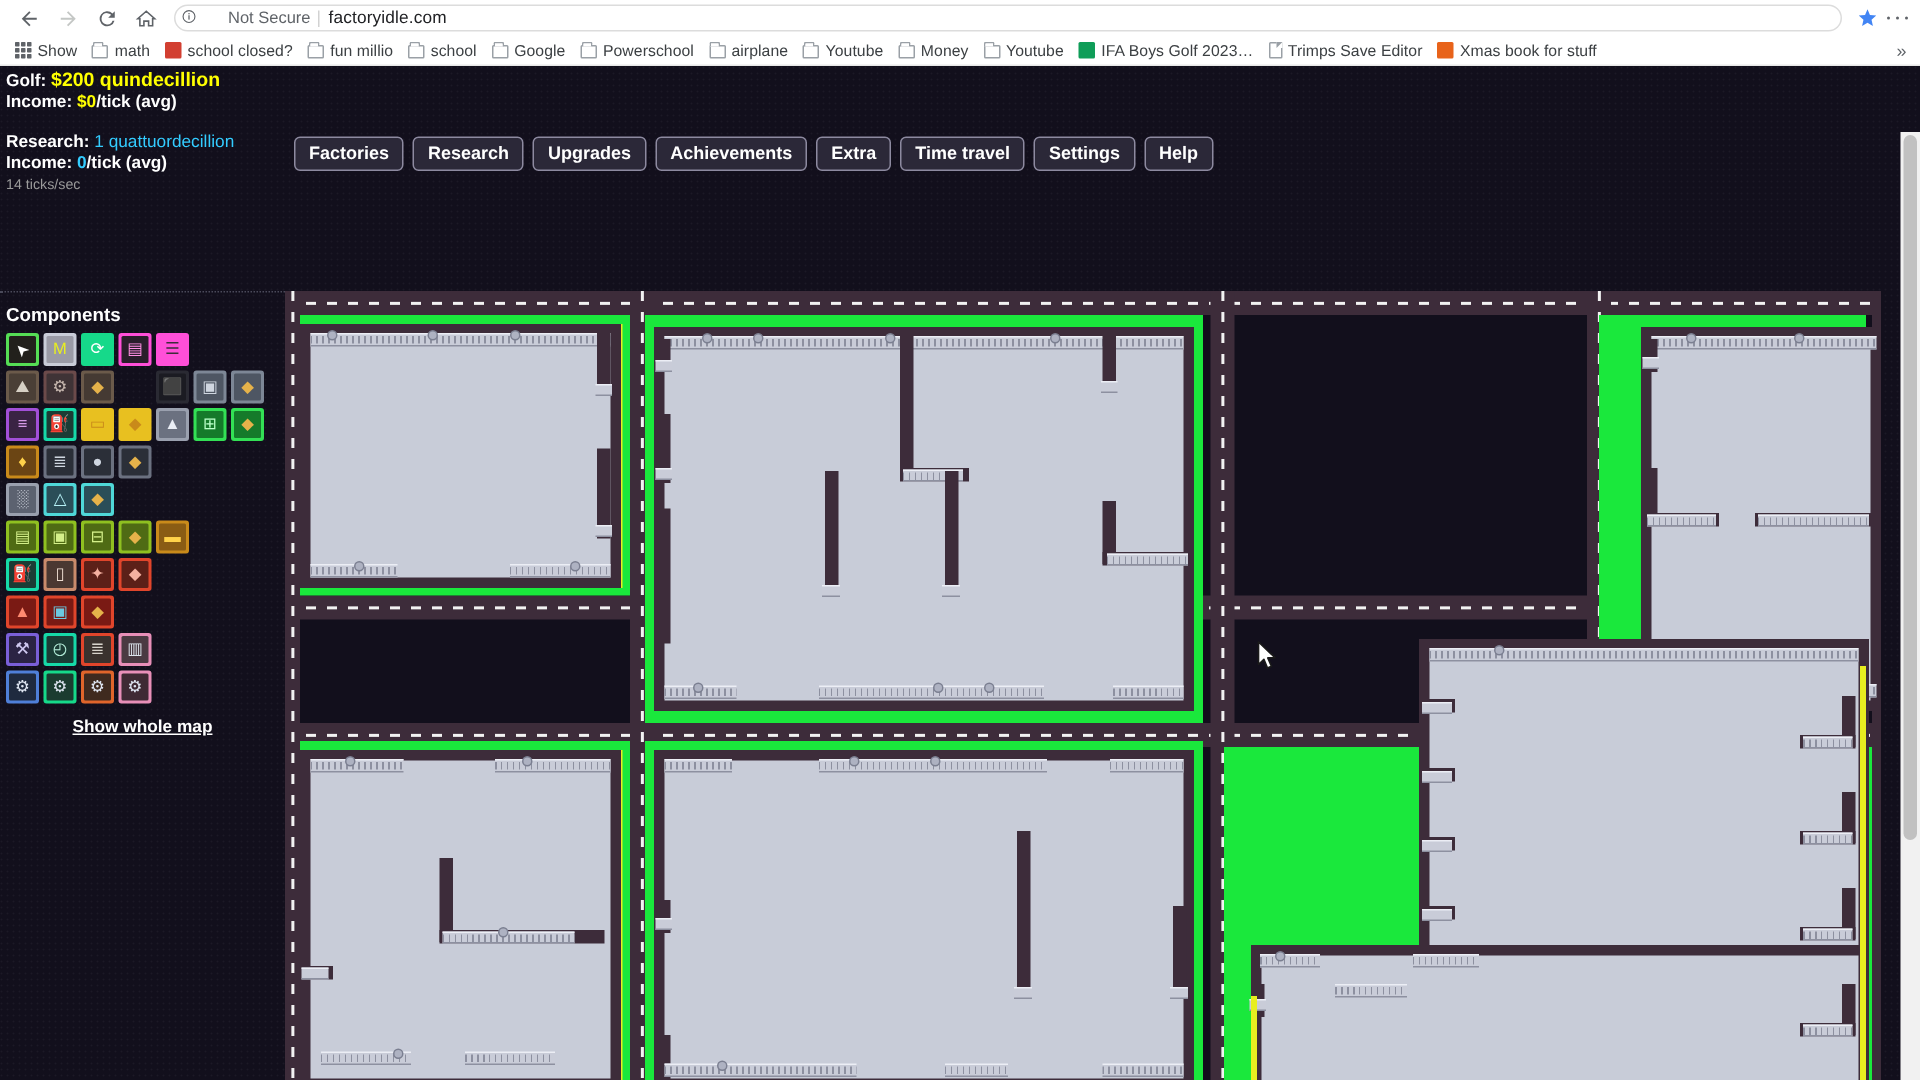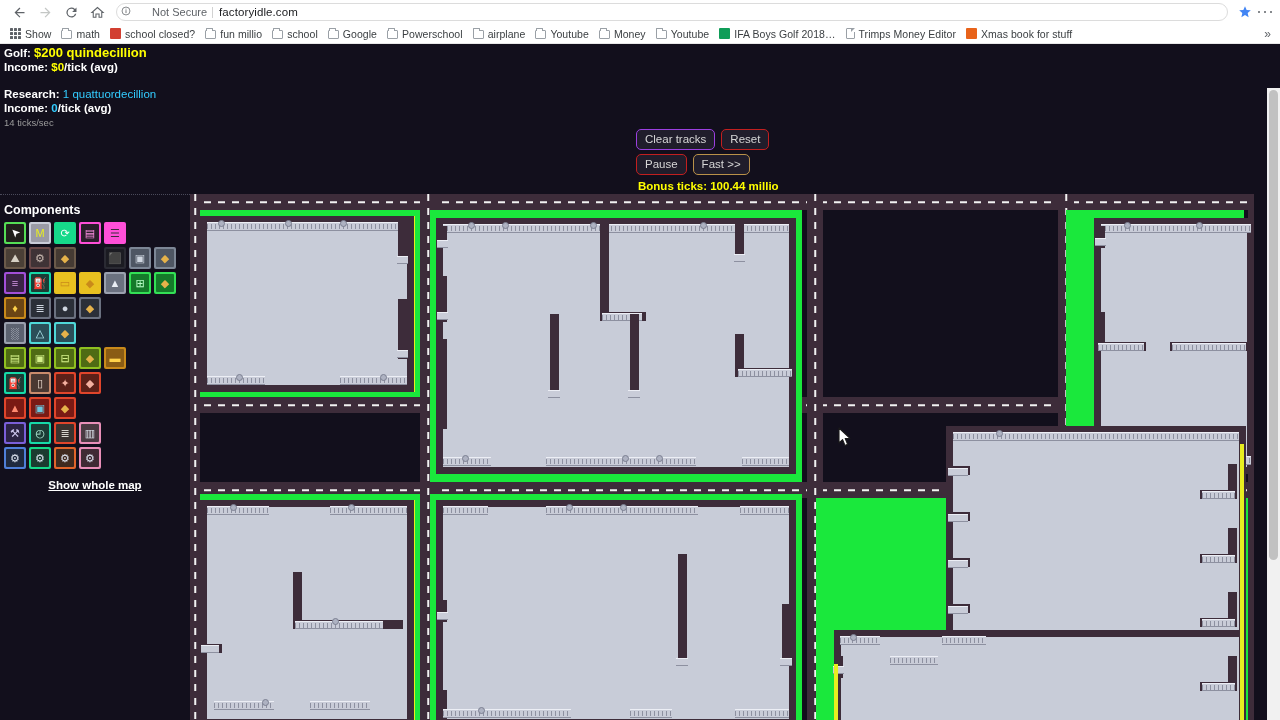--- a/index.html
+++ b/index.html
@@ -336,25 +336,25 @@
       <div class="bm">
         <span class="folder-ic"></span>
         <span class="bm-label">Money</span>
       </div>
       <div class="bm">
         <span class="folder-ic"></span>
         <span class="bm-label">Youtube</span>
       </div>
       <div class="bm">
         <span class="fav-sq" style="background:#0f9d58"></span>
-        <span class="bm-label">IFA Boys Golf 2018…</span>
+        <span class="bm-label">IFA Boys Golf 2023…</span>
       </div>
       <div class="bm">
         <span class="fav-doc"></span>
-        <span class="bm-label">Trimps Money Editor</span>
+        <span class="bm-label">Trimps Save Editor</span>
       </div>
       <div class="bm">
         <span class="fav-sq" style="background:#e8631a"></span>
         <span class="bm-label">Xmas book for stuff</span>
       </div>
       <div id="bm-overflow">»</div>
     </div>
 </div>
 
 <div id="game">
@@ -373,35 +373,31 @@
       <span class="stat-key">Research:</span>
       <span class="research-val">1 quattuordecillion</span>
     </div>
     <div class="stat-line">
       <span class="stat-key">Income:</span>
       <span class="research-income-val">0</span><span class="stat-key">/tick (avg)</span>
     </div>
     <div class="ticks-line">14 ticks/sec</div>
   </div>
 
-
-  <div id="controls">
-    <div class="ctrl-row">
-      <div class="ctrl-btn ctrl-purple">Clear tracks</div>
-      <div class="ctrl-btn ctrl-red">Reset</div>
-    </div>
-    <div class="ctrl-row">
-      <div class="ctrl-btn ctrl-red">Pause</div>
-      <div class="ctrl-btn ctrl-gold">Fast &gt;&gt;</div>
-    </div>
-    <div id="bonus-ticks">
-      <span>Bonus ticks:</span>
-      <span>100.44 millio</span>
-    </div>
-  </div>
+  <div id="menubar">
+      <div class="menu-btn">Factories</div>
+      <div class="menu-btn">Research</div>
+      <div class="menu-btn">Upgrades</div>
+      <div class="menu-btn">Achievements</div>
+      <div class="menu-btn">Extra</div>
+      <div class="menu-btn">Time travel</div>
+      <div class="menu-btn">Settings</div>
+      <div class="menu-btn">Help</div>
+    </div>
+
 
   <div id="sidebar">
     <div id="components-title">Components</div>
     <div id="palette">
         <div class="palette-row">
           <div class="pal" style="background: rgb(85, 221, 85);">
             <div class="inner" style="background: rgb(34, 32, 28);"></div>
             <div class="glyph" style="color: rgb(255, 255, 255); transform: rotate(-135deg);">➤</div>
           </div>
           <div class="pal" style="background: rgb(201, 204, 216);">

